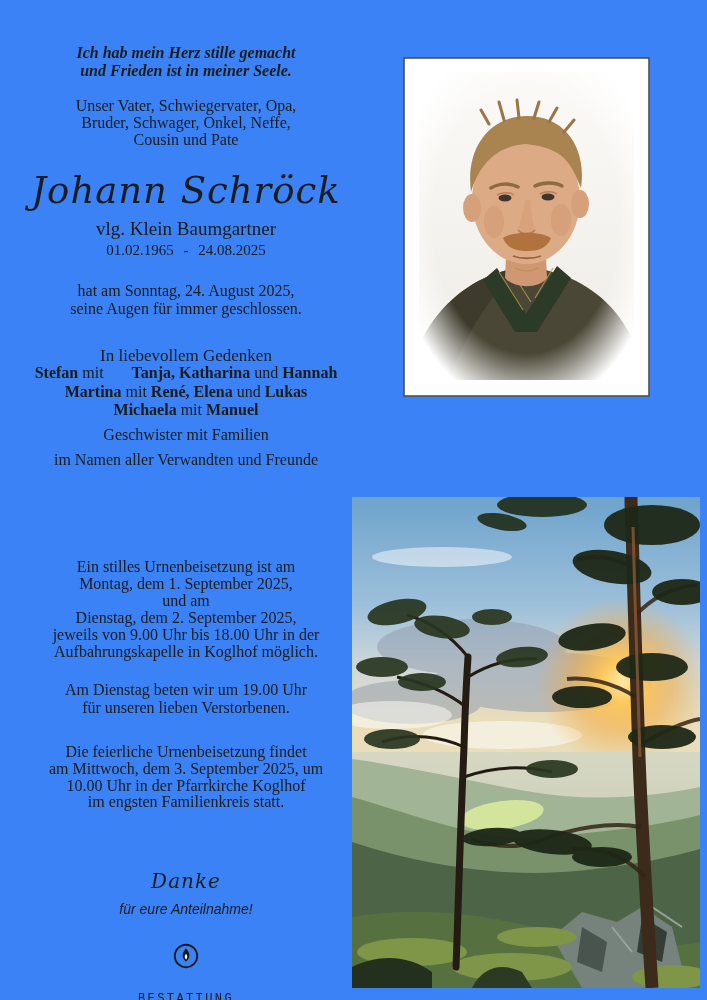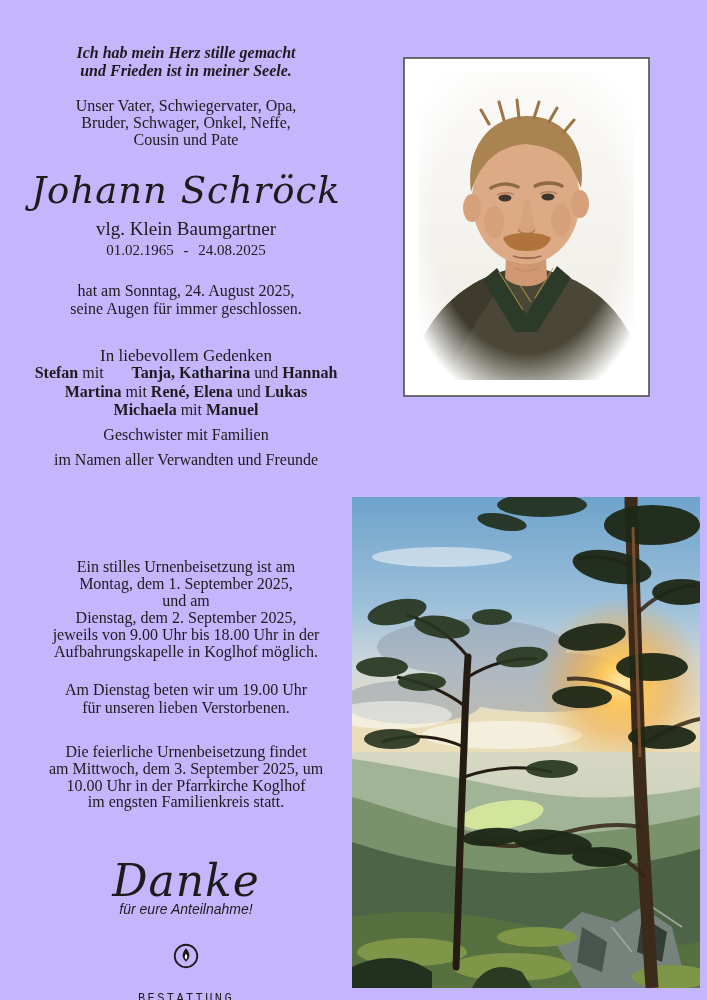--- a/index.html
+++ b/index.html
@@ -1,35 +1,35 @@
 <!DOCTYPE html>
 <html><head>
 <meta charset="utf-8">
 <style>
   html,body{margin:0;padding:0;background:#e9e9e9;}
-  .card{position:relative;width:707px;height:1000px;background:#c4b5fd;
+  .card{position:relative;width:707px;height:1000px;background:#3b82f6;
         font-family:"Liberation Serif",serif;color:#1c1c1c;overflow:hidden;}
   .tblock{position:absolute;left:8px;width:356px;text-align:center;
           font-size:16px;line-height:17.5px;}
   .motto{top:44px;font-weight:bold;font-style:italic;line-height:18px;}
   .relations{top:97px;line-height:17px;}
   .name{top:171px;font-family:"DejaVu Serif",serif;font-style:italic;
         font-size:37px;line-height:40px;letter-spacing:1px;}
   .vulgo{top:219px;font-size:19px;line-height:20px;}
   .dates{top:240px;font-size:15px;line-height:20px;word-spacing:6px;}
   .death{top:282px;line-height:18px;}
   .memhead{top:346px;font-size:17px;line-height:19px;}
   .family{top:364px;line-height:18.5px;}
   .siblings{top:426px;}
   .inname{top:451px;}
   .farewell{top:558px;line-height:17px;}
   .prayer{top:681px;line-height:18px;}
   .burial{top:744px;line-height:16.8px;}
   .thanks{top:864px;font-family:"DejaVu Serif",serif;font-style:italic;
-          font-size:44px;line-height:34px;letter-spacing:1px;}
+          font-size:20px;line-height:34px;letter-spacing:1px;}
   .thankssub{top:899px;font-family:Liberation Sans, sans-serif;font-style:italic;
              font-size:14px;line-height:21px;}
   .logo{position:absolute;left:8px;top:941px;width:356px;text-align:center;}
   .logo .nm{font-size:12px;letter-spacing:2.4px;line-height:13px;margin-top:18px;font-family:Liberation Mono, monospace;}
   .logo .sub{font-size:6.5px;letter-spacing:1.4px;line-height:8px;color:#3b3b3b;}
   .portrait{position:absolute;left:403px;top:57px;}
   .landscape{position:absolute;left:352px;top:497px;}
 </style>
 </head>
 <body>

